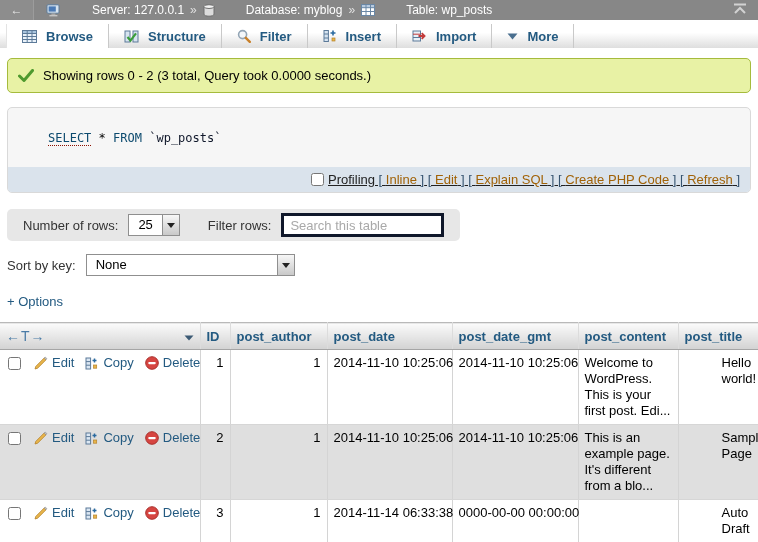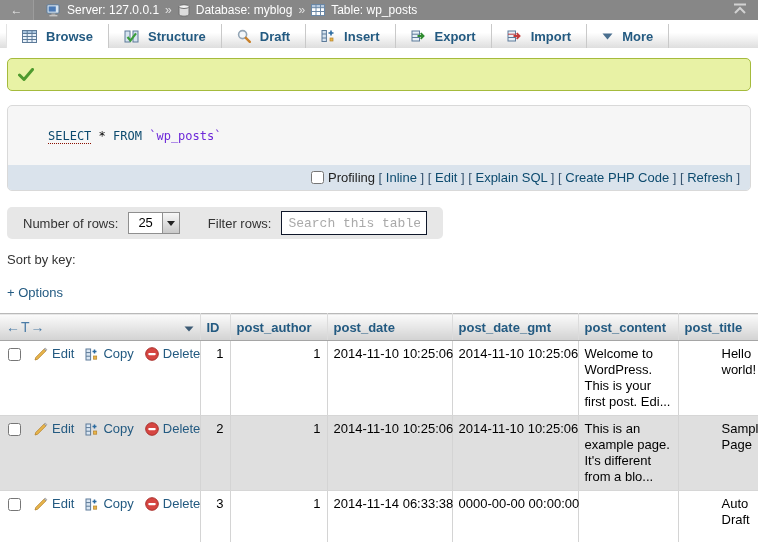--- a/index.html
+++ b/index.html
@@ -6,55 +6,55 @@
   html,body { margin:0; padding:0; }
   body {
     width:758px; height:542px; overflow:hidden; background:#fff;
     font-family:"Liberation Sans", sans-serif; font-size:13px; color:#000;
   }
   
   .topbar { height:20px; background:#878787; display:flex; align-items:center; color:#fff; font-size:12px; }
   .back-btn { width:34px; height:100%; display:flex; align-items:center; justify-content:center;
               border-right:1px solid #9c9c9c; color:#e8e8e8; cursor:pointer; background:#8d8d8d; }
   .crumbs { display:flex; align-items:center; gap:6px; margin-left:12px; flex:1; }
-  .crumb { color:#fff; text-decoration:none; cursor:pointer; }
+  .crumb { color:#fff; text-decoration:none; cursor:pointer;margin-left:25px; }
   .sep { color:#e0e0e0; }
   .icon { display:inline-flex; align-items:center; }
   .collapse-btn { margin-right:10px; cursor:pointer; display:flex; }
   
   .tabbar { height:28px; background:linear-gradient(#ffffff 45%, #dedede); display:flex; padding:4px 0 0 6px; }
   .tab { display:flex; align-items:center; gap:9px; padding:0 15px; border-right:1px solid #c9c9c9;
          font-weight:bold; color:#235a81; cursor:pointer; }
   .tab:first-child { border-left:1px solid #e3e3e3; }
   .tab.active { background:#ffffff; }
   
   .msg-box { margin:10px 7px 0; background:#e8f2a5; border:1px solid #a5bb3c; border-radius:5px;
              padding:9px 10px; display:flex; align-items:center; gap:9px; }
   
   .query-box { margin:14px 7px 0; background:#f6f6f6; border:1px solid #d9d9d9; border-radius:5px; overflow:hidden; }
   .sql-line { padding:23px 12px 22px 40px; font-family:"DejaVu Sans Mono", monospace; font-size:12px; color:#000; }
   .kw { color:#0c4a6e; }
   .kw-help { border-bottom:1px dotted #8b1000; cursor:help; }
-  .ident { color:#6d28d9; }
-  .profiling { background:#dae3ec; padding:5px 10px; display:flex; justify-content:flex-end; align-items:center; font-size:13px; color:#222; }
+  .ident { color:#0f172a; }
+  .profiling { background:#dae3ec; padding:5px 10px; display:flex; justify-content:flex-end; align-items:center; font-size:13px; color:#222;text-decoration:underline; }
   .profiling input { margin:0 4px 0 0; }
   .br { color:#35536f; }
-  .plink { color:#0c4a6e; text-decoration:none; cursor:pointer;margin-top:21px; }
+  .plink { color:#a16207; text-decoration:none; cursor:pointer;margin-top:21px; }
   
   .controls-bar { display:inline-flex; align-items:center; margin:16px 0 0 7px; background:#e7e7e7;
                   border-radius:5px; padding:5px 16px; height:32px; }
   .ctl-label { color:#333; margin-right:10px; }
   .gap28 { width:28px; }
   .sel { display:inline-flex; align-items:stretch; border:1px solid #8f8f8f; background:#fff; height:22px; cursor:pointer; }
   .sel .val { padding:2px 9px 0 9px; font-size:13px; }
   .sel .arrow-btn { width:17px; background:linear-gradient(#f7f7f7,#c9c9c9); border-left:1px solid #8f8f8f;
                     display:flex; align-items:center; justify-content:center; }
   .tri-down { width:0; height:0; border-left:4px solid transparent; border-right:4px solid transparent; border-top:5px solid #222; }
-  .filter-input { width:146px; height:24px; border:1px solid #0f172a; padding:2px 6px; font-size:13px;
-                  font-family:Liberation Mono, monospace; color:#333; }
+  .filter-input { width:163px; height:24px; border:3px solid #0f172a; padding:2px 6px; font-size:13px;
+                  font-family:Liberation Sans, sans-serif; color:#333; }
   .filter-input::placeholder { color:#a9a9a9; }
   .sort-row { margin:13px 0 0 7px; display:flex; align-items:center; }
   .sort-sel .val { width:190px; }
   .options-link { display:inline-block; margin:18px 0 8px 7px; color:#235a81; text-decoration:none; cursor:pointer; }
   
   table { width:758px; border-collapse:collapse; table-layout:fixed; margin-top:5px; }
   col.c-actions{width:200px} col.c-id{width:30px} col.c-author{width:97px} col.c-date{width:125px}
   col.c-gmt{width:126px} col.c-content{width:100px} col.c-title{width:80px}
   thead th { background:linear-gradient(#fbfbfb,#d2d2d2); border-top:1px solid #b9b9b9; border-bottom:1px solid #a5a5a5;
              border-right:1px solid #dcdcdc; color:#235a81; font-size:13px; text-align:left; padding:5px 6px;
@@ -150,49 +150,38 @@
     </span>
     <span>Structure</span>
   </div>
   <div class="tab">
     <span class="icon">
       <svg width="14" height="14" viewBox="0 0 14 14">
           <circle cx="5.6" cy="5.6" r="4" fill="#f4f7fa" stroke="#93a5b5" stroke-width="1.6"></circle>
           <line x1="8.8" y1="8.8" x2="12.8" y2="12.8" stroke="#c9802a" stroke-width="2.4" stroke-linecap="round"></line>
         </svg>
     </span>
-    <span>Draft</span>
+    <span>Filter</span>
   </div>
   <div class="tab">
     <span class="icon">
       <svg width="14" height="14" viewBox="0 0 14 14">
           <rect x="1" y="1.5" width="4.4" height="11" fill="#d7e4f0" stroke="#5c7a99"></rect>
           <line x1="1" y1="5" x2="5.4" y2="5" stroke="#5c7a99"></line>
           <line x1="1" y1="9" x2="5.4" y2="9" stroke="#5c7a99"></line>
           <path d="M7.5 4 h5 M10 1.5 v5" stroke="#2a6aa0" stroke-width="1.6"></path>
           <rect x="9" y="9" width="3" height="3" fill="#e8b54a" stroke="#b5822a" stroke-width="0.7"></rect>
         </svg>
     </span>
     <span>Insert</span>
   </div>
   <div class="tab">
     <span class="icon">
       <svg width="15" height="14" viewBox="0 0 15 14">
           <rect x="1" y="2" width="7.5" height="10" fill="#e8f0f8" stroke="#5c7a99"></rect>
-          <line x1="1" y1="5.2" x2="8.5" y2="5.2" stroke="#5c7a99"></line>
-          <line x1="1" y1="8.5" x2="8.5" y2="8.5" stroke="#5c7a99"></line>
-          <path d="M6.5 7 h6 m-2.8 -2.8 l2.8 2.8 l-2.8 2.8" stroke="#2e8b2e" stroke-width="1.9" fill="none"></path>
-        </svg>
-    </span>
-    <span>Export</span>
-  </div>
-  <div class="tab">
-    <span class="icon">
-      <svg width="15" height="14" viewBox="0 0 15 14">
-          <rect x="1" y="2" width="7.5" height="10" fill="#e8f0f8" stroke="#5c7a99"></rect>
           <line x1="1" y1="5.2" x2="8.5" y2="5.2" stroke="#c23b3b"></line>
           <line x1="1" y1="8.5" x2="8.5" y2="8.5" stroke="#5c7a99"></line>
           <path d="M6.5 7 h6 m-2.8 -2.8 l2.8 2.8 l-2.8 2.8" stroke="#c23b3b" stroke-width="1.9" fill="none"></path>
         </svg>
     </span>
     <span>Import</span>
   </div>
   <div class="tab">
     <span class="icon">
       <svg width="11" height="7" viewBox="0 0 11 7">
@@ -203,20 +192,21 @@
   </div>
 </div>
 
 
 <div class="msg-box">
   <span class="icon">
     <svg width="16" height="13" viewBox="0 0 16 13">
         <path d="M1.5 7 L6 11.5 L14.5 1.5" stroke="#4e9a2e" stroke-width="3" fill="none" stroke-linecap="round" stroke-linejoin="round"></path>
       </svg>
   </span>
+  <span>Showing rows 0 - 2 (3 total, Query took 0.0000 seconds.)</span>
 </div>
 
 
 <div class="query-box">
   <div class="sql-line">
     <span class="kw kw-help">SELECT</span>
     <span>*</span>
     <span class="kw">FROM</span>
     <span class="ident">`wp_posts`</span>
   </div>
@@ -238,20 +228,26 @@
         </span>
     </span>
     <span class="gap28"></span>
     <span class="ctl-label">Filter rows:</span>
     <input class="filter-input" type="text" placeholder="Search this table" style="">
   </div>
 </div>
 
 <div class="sort-row">
   <span class="ctl-label">Sort by key:</span>
+  <span class="sel sort-sel">
+    <span class="val">None</span>
+    <span class="arrow-btn">
+        <span class="tri-down"></span>
+      </span>
+  </span>
 </div>
 
 <a class="options-link">+ Options</a>
 
 
 <table>
   <colgroup>
     <col class="c-actions">
       <col class="c-id">
       <col class="c-author">

